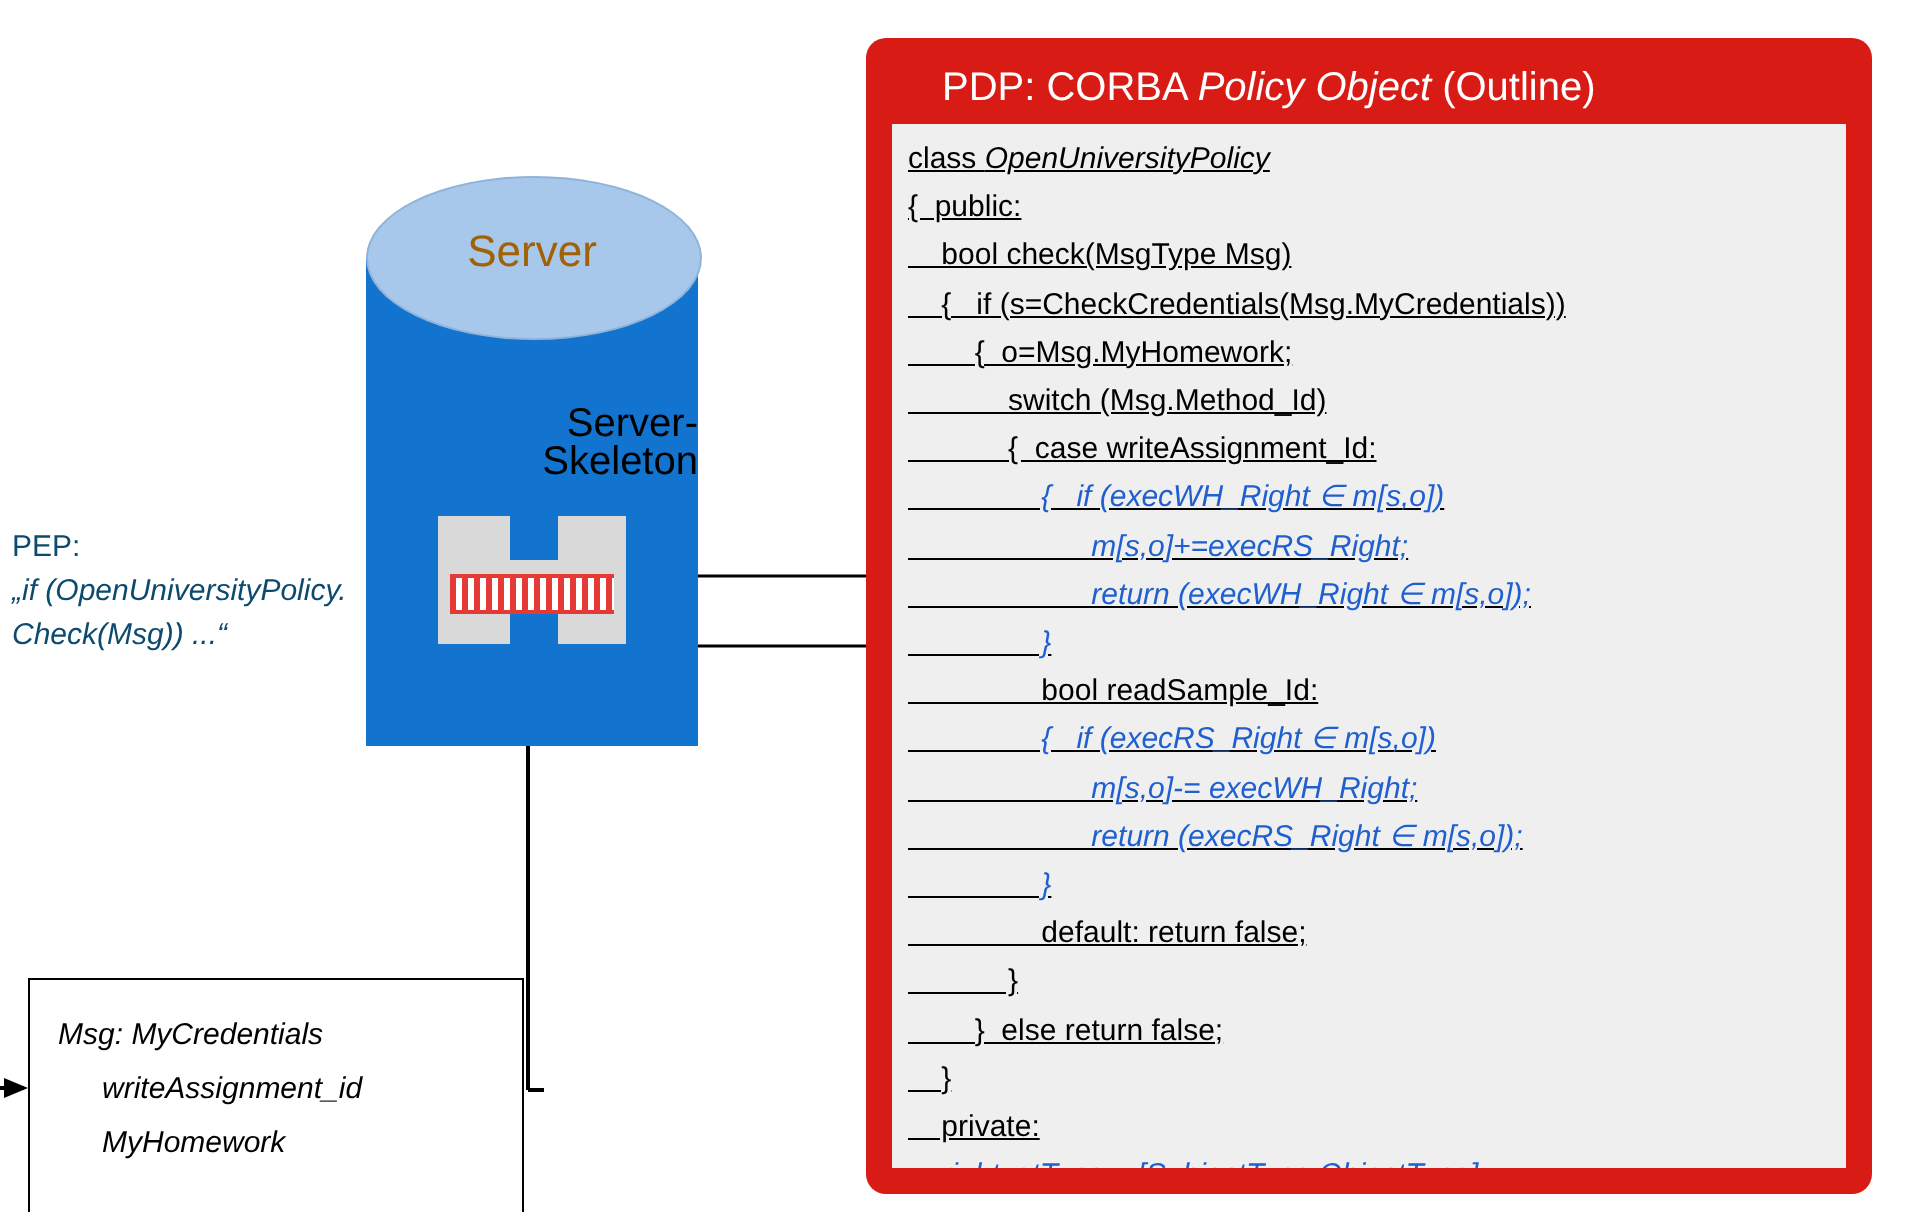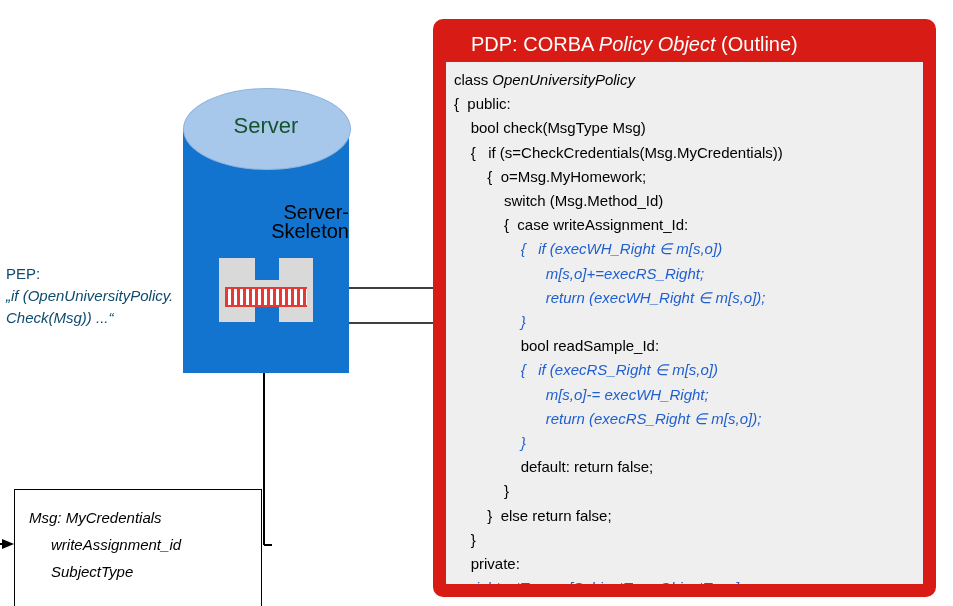--- a/index.html
+++ b/index.html
@@ -37,21 +37,21 @@
     border: 1px solid #8FB4DC;
     border-radius: 50%;
   }
   .server-label {
     position: absolute;
     left: 183px;
     top: 113px;
     width: 166px;
     text-align: center;
     font-size: 22px;
-    color: #14532d;
+    color: #a16207;
   }
   .skeleton-label {
     position: absolute;
     left: 183px;
     top: 203px;
     width: 166px;
     text-align: right;
     font-size: 20px;
     color: #000000;
     line-height: 19px;
@@ -155,20 +155,21 @@
   .code-area {
     position: absolute;
     left: 446px;
     top: 62px;
     width: 477px;
     height: 522px;
     background: #EFEFEF;
     box-sizing: border-box;
     padding: 6px 8px 0 8px;
     overflow: hidden;
+    text-decoration: underline;
   }
   .code-line {
     font-size: 15px;
     line-height: 24.2px;
     color: #000000;
     white-space: pre;
   }
   .code-line.blue {
     color: #1F5FD0;
     font-style: italic;
@@ -216,21 +217,21 @@
 
   <div class="msg-box">
     <div>
       <span>Msg:</span>
       <span>MyCredentials</span>
     </div>
     <div>
       <span class="msg-indent">writeAssignment_id</span>
     </div>
     <div>
-      <span class="msg-indent">SubjectType</span>
+      <span class="msg-indent">MyHomework</span>
     </div>
   </div>
 
   <div class="pdp-panel"></div>
   <div class="pdp-title">
     <span>PDP: CORBA </span><span class="it">Policy Object</span><span> (Outline)</span>
   </div>
   <div class="code-area">
     <div class="code-line"><span>class </span><span class="it">OpenUniversityPolicy</span></div>
     <div class="code-line">{  public:</div>

